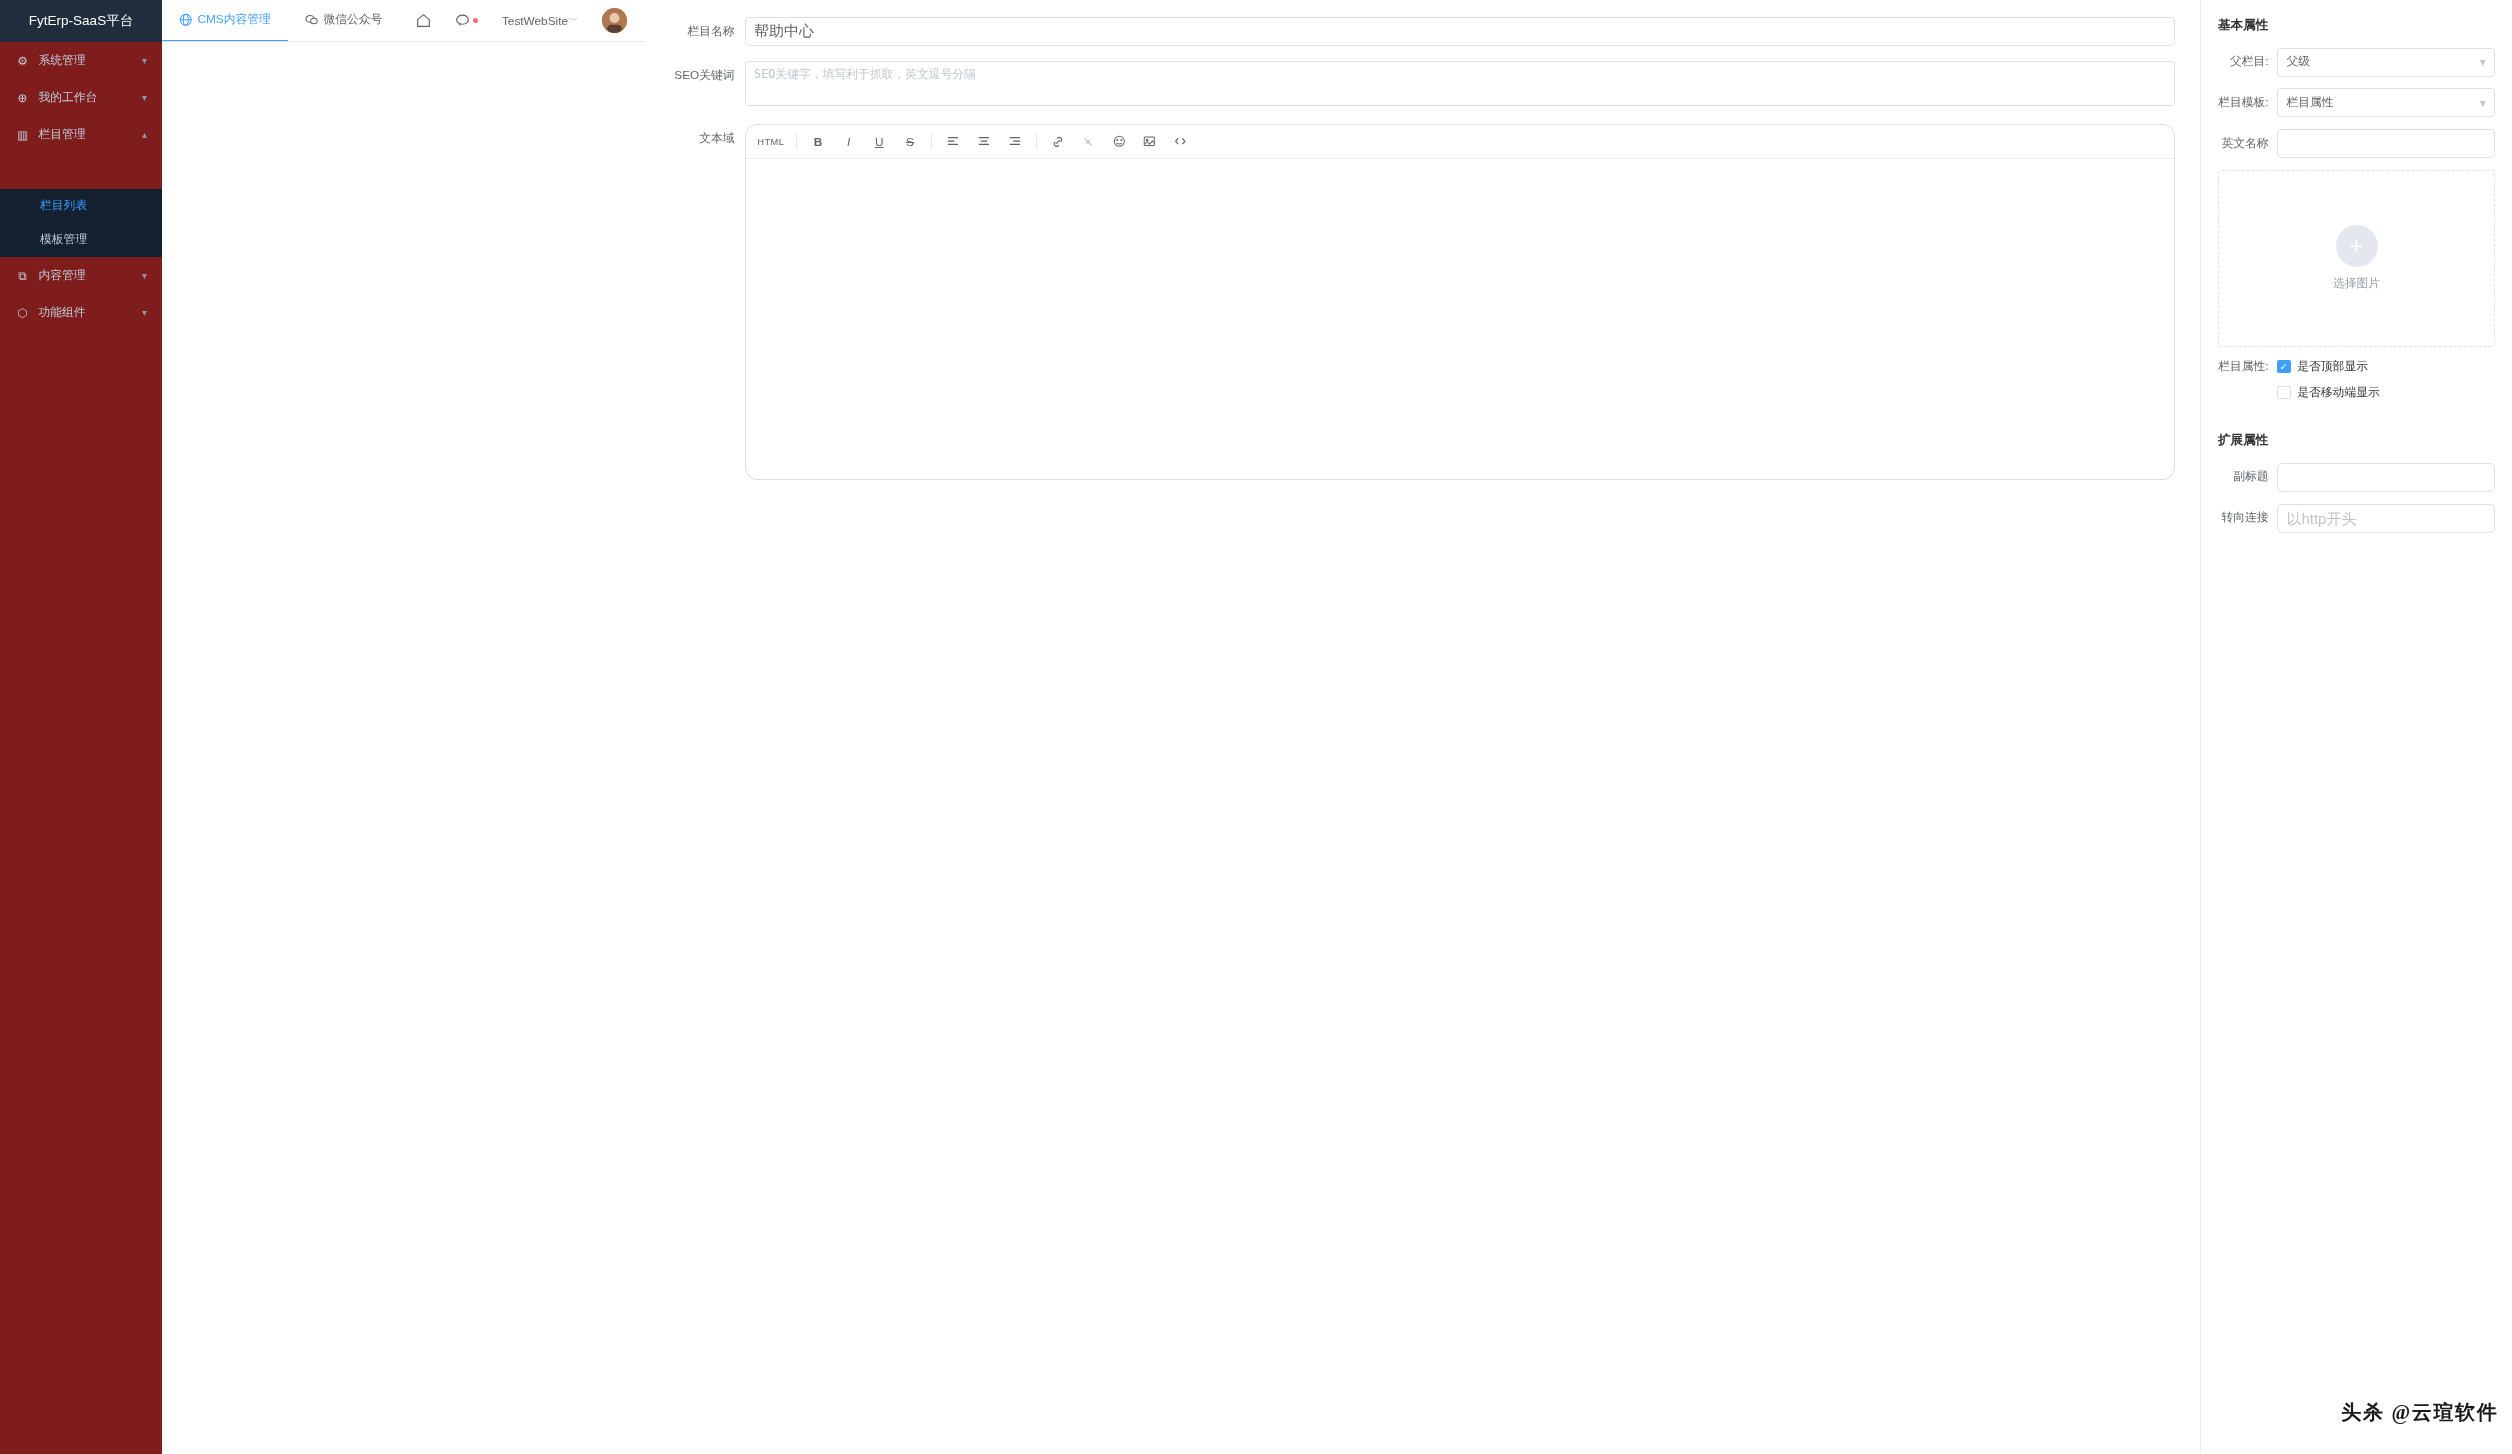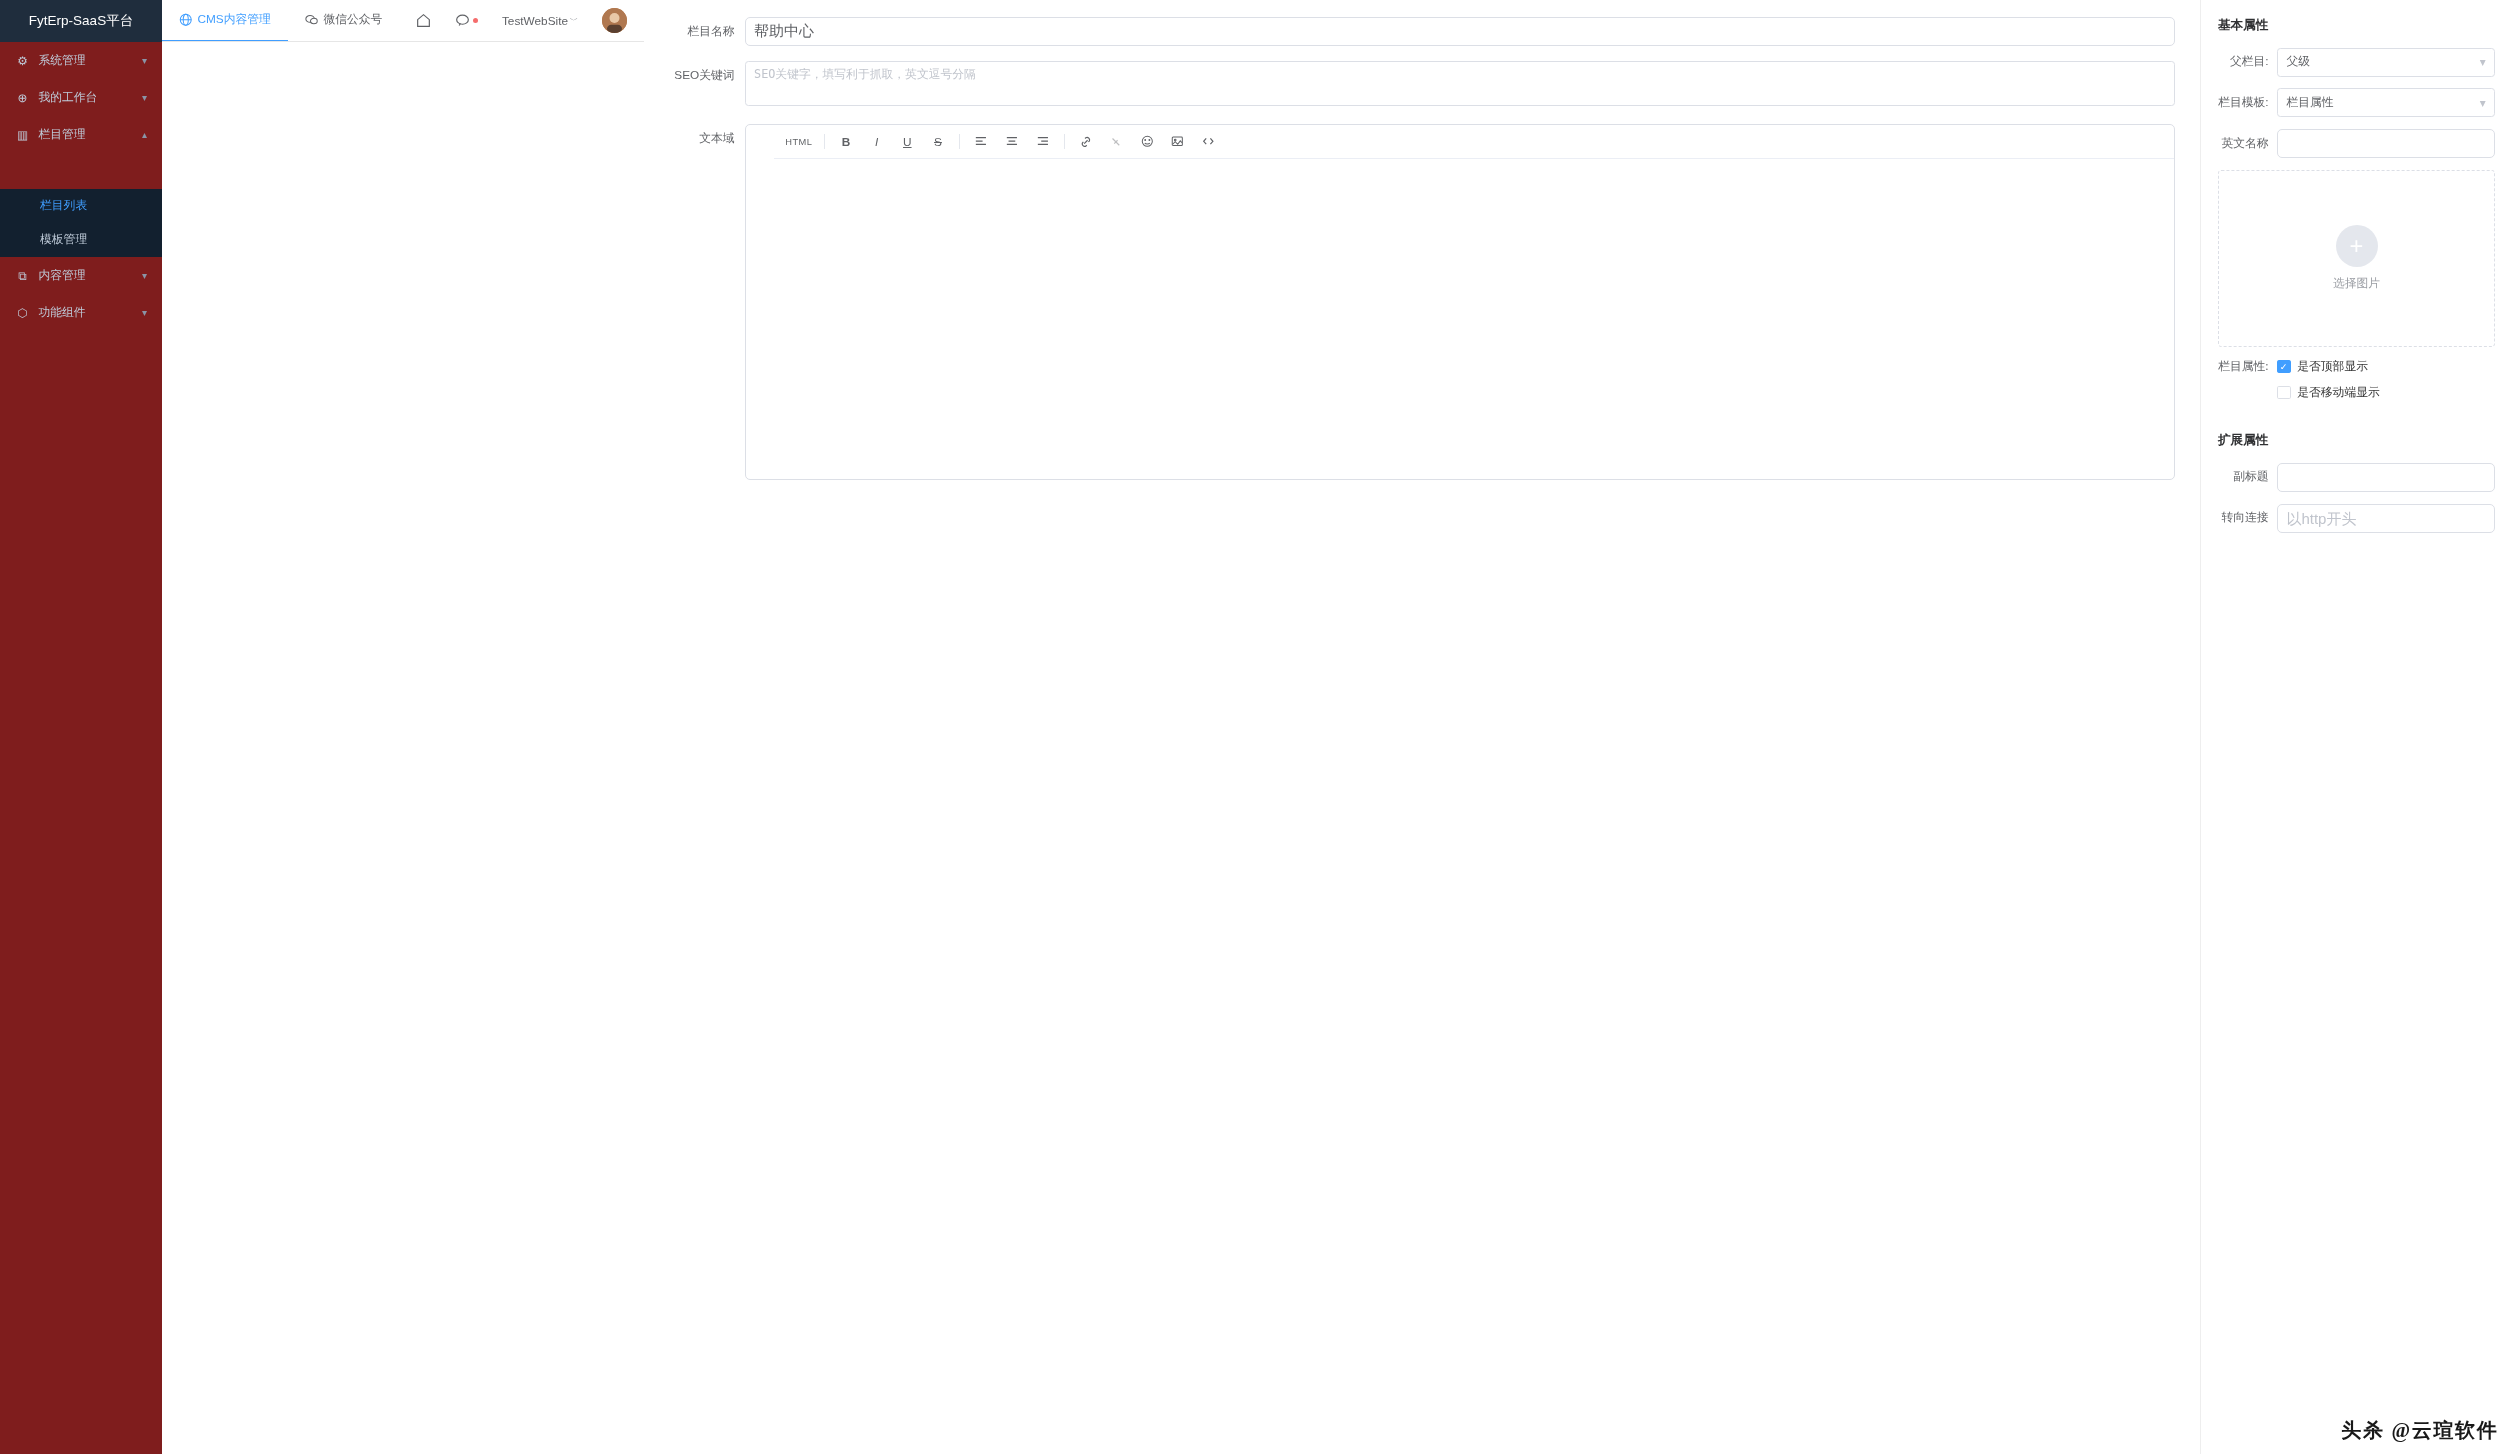--- a/index.html
+++ b/index.html
@@ -40,21 +40,21 @@
 .form-row { display: flex; align-items: flex-start; margin-bottom: 15px; }
 .form-label { width: 76px; text-align: right; color: #606266; padding-right: 10px; line-height: 29px; }
 .form-ctrl { flex: 1; }
 .ipt { width: 100%; height: 29px; border: 0.8px solid #dcdfe6; border-radius: 5px; padding: 0 8.4px; font-size: 15px; outline: none; color: #606266; }
 .txtarea { width: 100%; height: 45px; border: 0.8px solid #dcdfe6; border-radius: 3.4px; padding: 5px 8.4px; font-size: 11.8px; outline: none; color: #606266; resize: none; }
 .seo-row { display: flex; gap: 17px; }
 .seo-row > div { flex: 1; display: flex; }
 .ipt::placeholder, .txtarea::placeholder { color: #c0c4cc; }
 
 
-.editor { border: 0.8px solid #dcdfe6; border-radius: 5px; padding-left: 28px; }
+.editor { border: 0.8px solid #dcdfe6; border-radius: 12px; }
 .toolbar { display: flex; align-items: center; height: 34px; border-bottom: 0.8px solid #ebeef5; padding: 0 6.7px; gap: 1.7px; }
 .tb-btn { width: 29px; height: 25px; display: inline-flex; align-items: center; justify-content: center; color: #606266; cursor: pointer; border-radius: 2.5px; }
 .tb-btn.html-btn { width: auto; padding: 0 5px; font-size: 9.3px; font-weight: 500; letter-spacing: 0.4px; }
 .tb-sep { width: 0.8px; height: 15px; background: #e4e7ed; margin: 0 5px; }
 .editor-area { min-height: 320px; padding: 8.4px; }
 
 
 .btn-row { display: flex; gap: 10px; margin-left: 76px; }
 .btn { height: 29px; padding: 0 15px; border-radius: 14.3px; border: 0.8px solid #dcdfe6; background: #fff; color: #606266; cursor: pointer; font-size: 11.8px; display: inline-flex; align-items: center; }
 .btn.primary { background: #409eff; border-color: #409eff; color: #fff; }
@@ -65,21 +65,21 @@
 .prop-label { width: 59px; text-align: right; padding-right: 8.4px; color: #606266; }
 .sel { flex: 1; height: 29px; border: 0.8px solid #dcdfe6; border-radius: 3.4px; padding: 0 8.4px; display: flex; align-items: center; justify-content: space-between; color: #606266; cursor: pointer; }
 .sel .caret { color: #c0c4cc; }
 .img-upload { border: 0.8px dashed #dcdfe6; border-radius: 3.4px; height: 177px; display: flex; flex-direction: column; align-items: center; justify-content: center; gap: 8.4px; cursor: pointer; margin-bottom: 11.8px; }
 .img-plus { width: 42px; height: 42px; border-radius: 50%; background: #e4e7ed; display: flex; align-items: center; justify-content: center; color: #fff; font-size: 23.6px; }
 .img-upload .hint { color: #9a9da3; }
 .chkbox { width: 13.5px; height: 13.5px; border: 0.8px solid #dcdfe6; border-radius: 1.7px; display: inline-flex; align-items: center; justify-content: center; cursor: pointer; }
 .chkbox.checked { background: #409eff; border-color: #409eff; color: #fff; font-size: 9.3px; }
 .section-gap { height: 20px; }
 
-.watermark { position: fixed; right: 13.5px; bottom: 10px; font-size: 20px; font-weight: 700; color: #191919; font-family: "KaiTi","STKaiti",serif; letter-spacing: 1.7px; pointer-events: none; margin-top: 20px; }
+.watermark { position: fixed; right: 13.5px; bottom: 28px; font-size: 20px; font-weight: 700; color: #191919; font-family: "KaiTi","STKaiti",serif; letter-spacing: 1.7px; pointer-events: none; margin-top: 20px; }
 </style>
 </head>
 <body>
 
 <div class="app">
 
   <aside class="sidebar">
     <div class="brand">FytErp-SaaS平台</div>
     <nav class="menu">
       <div class="menu-item">

